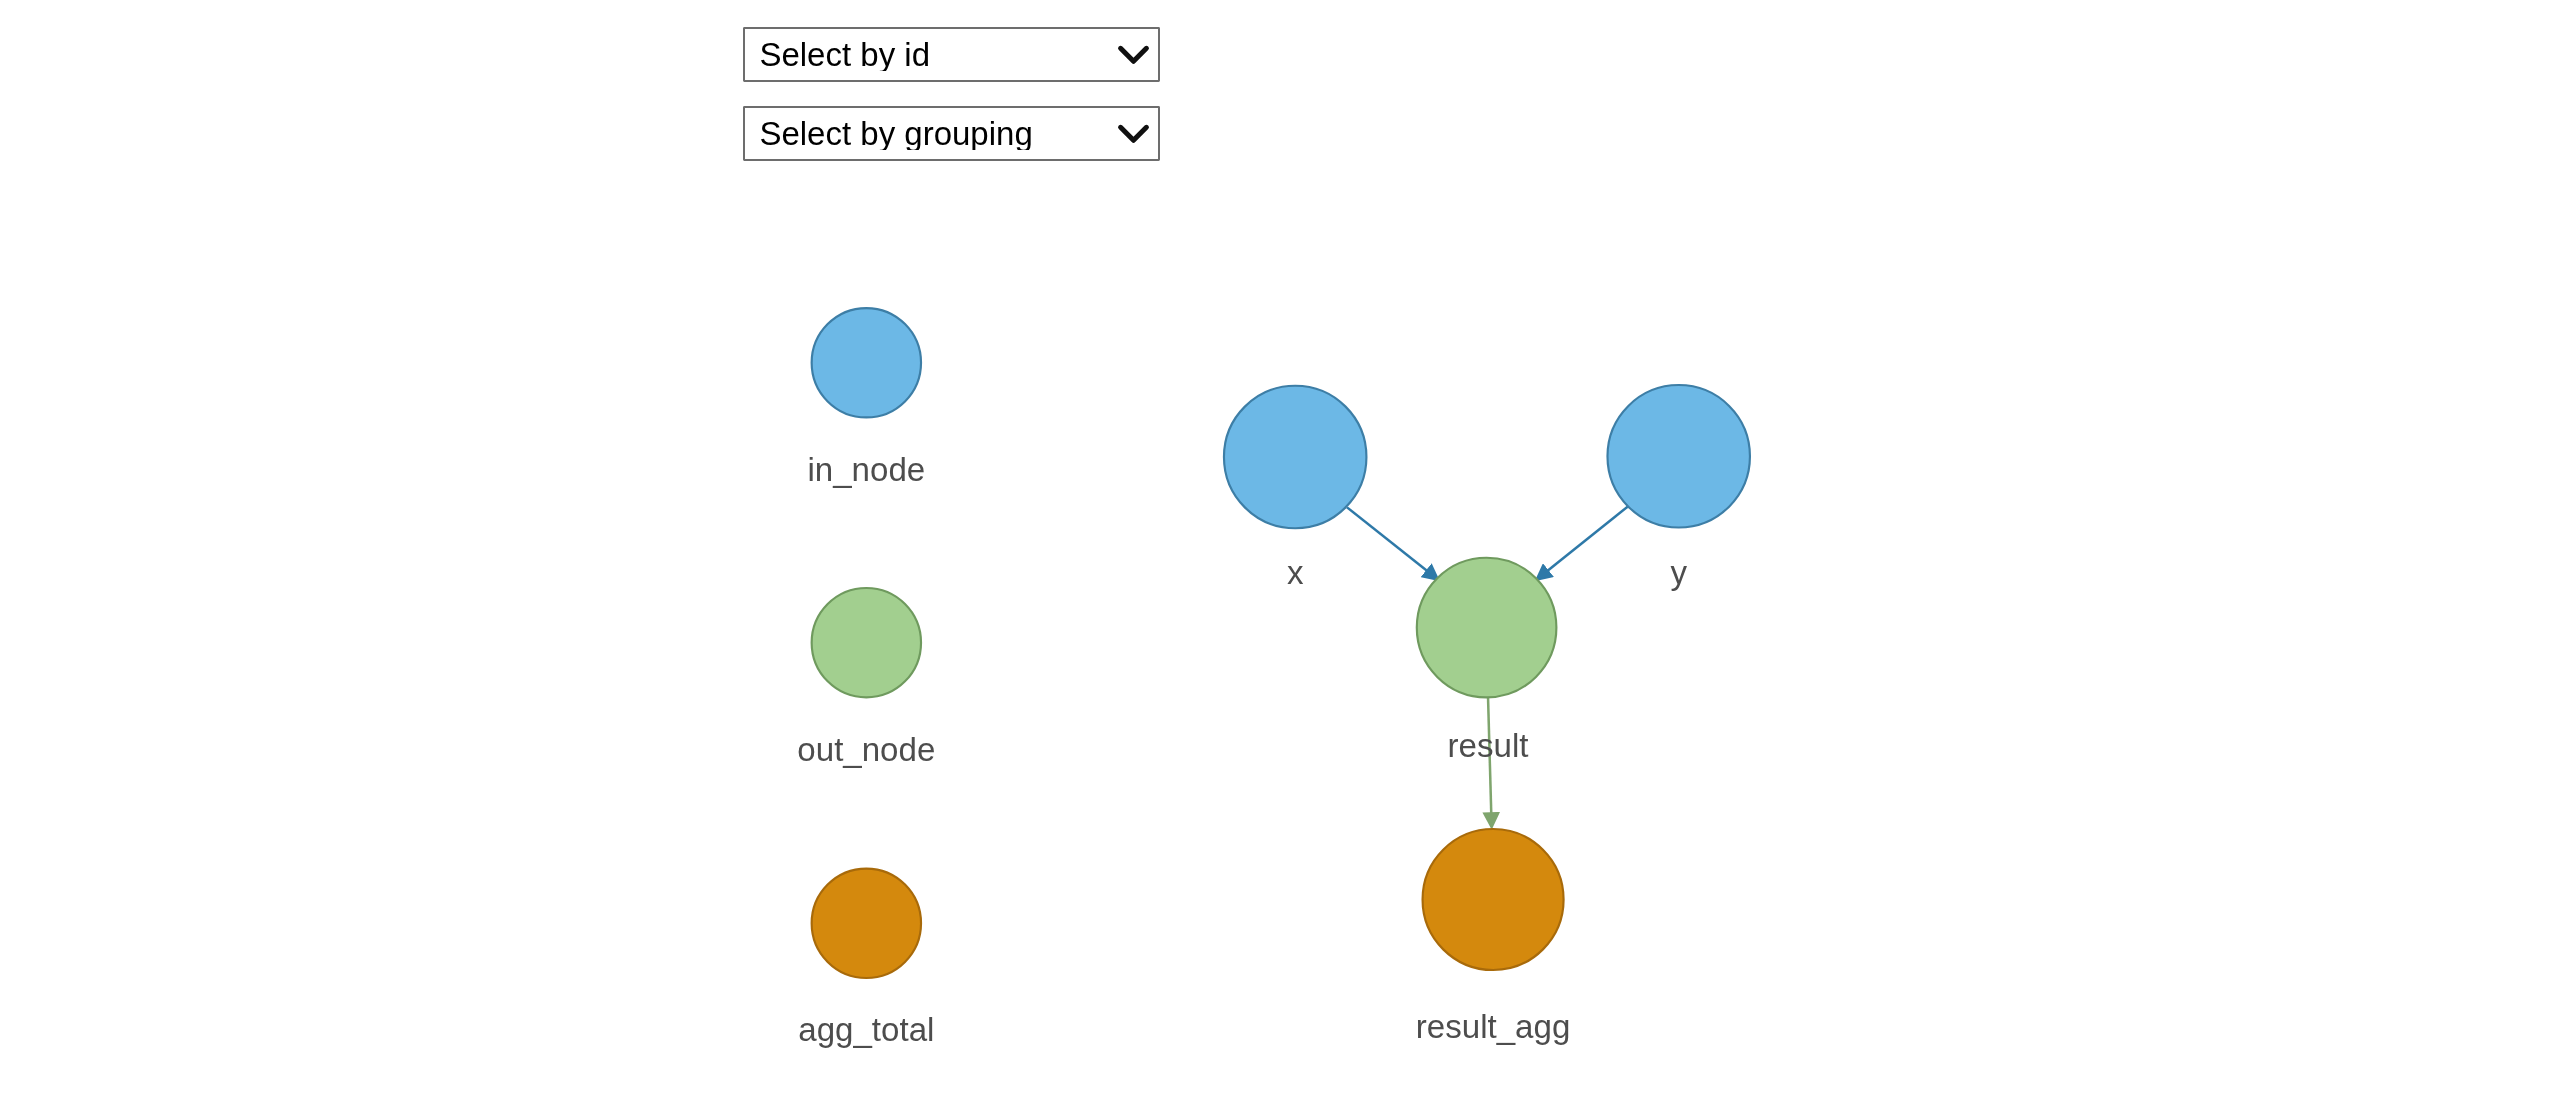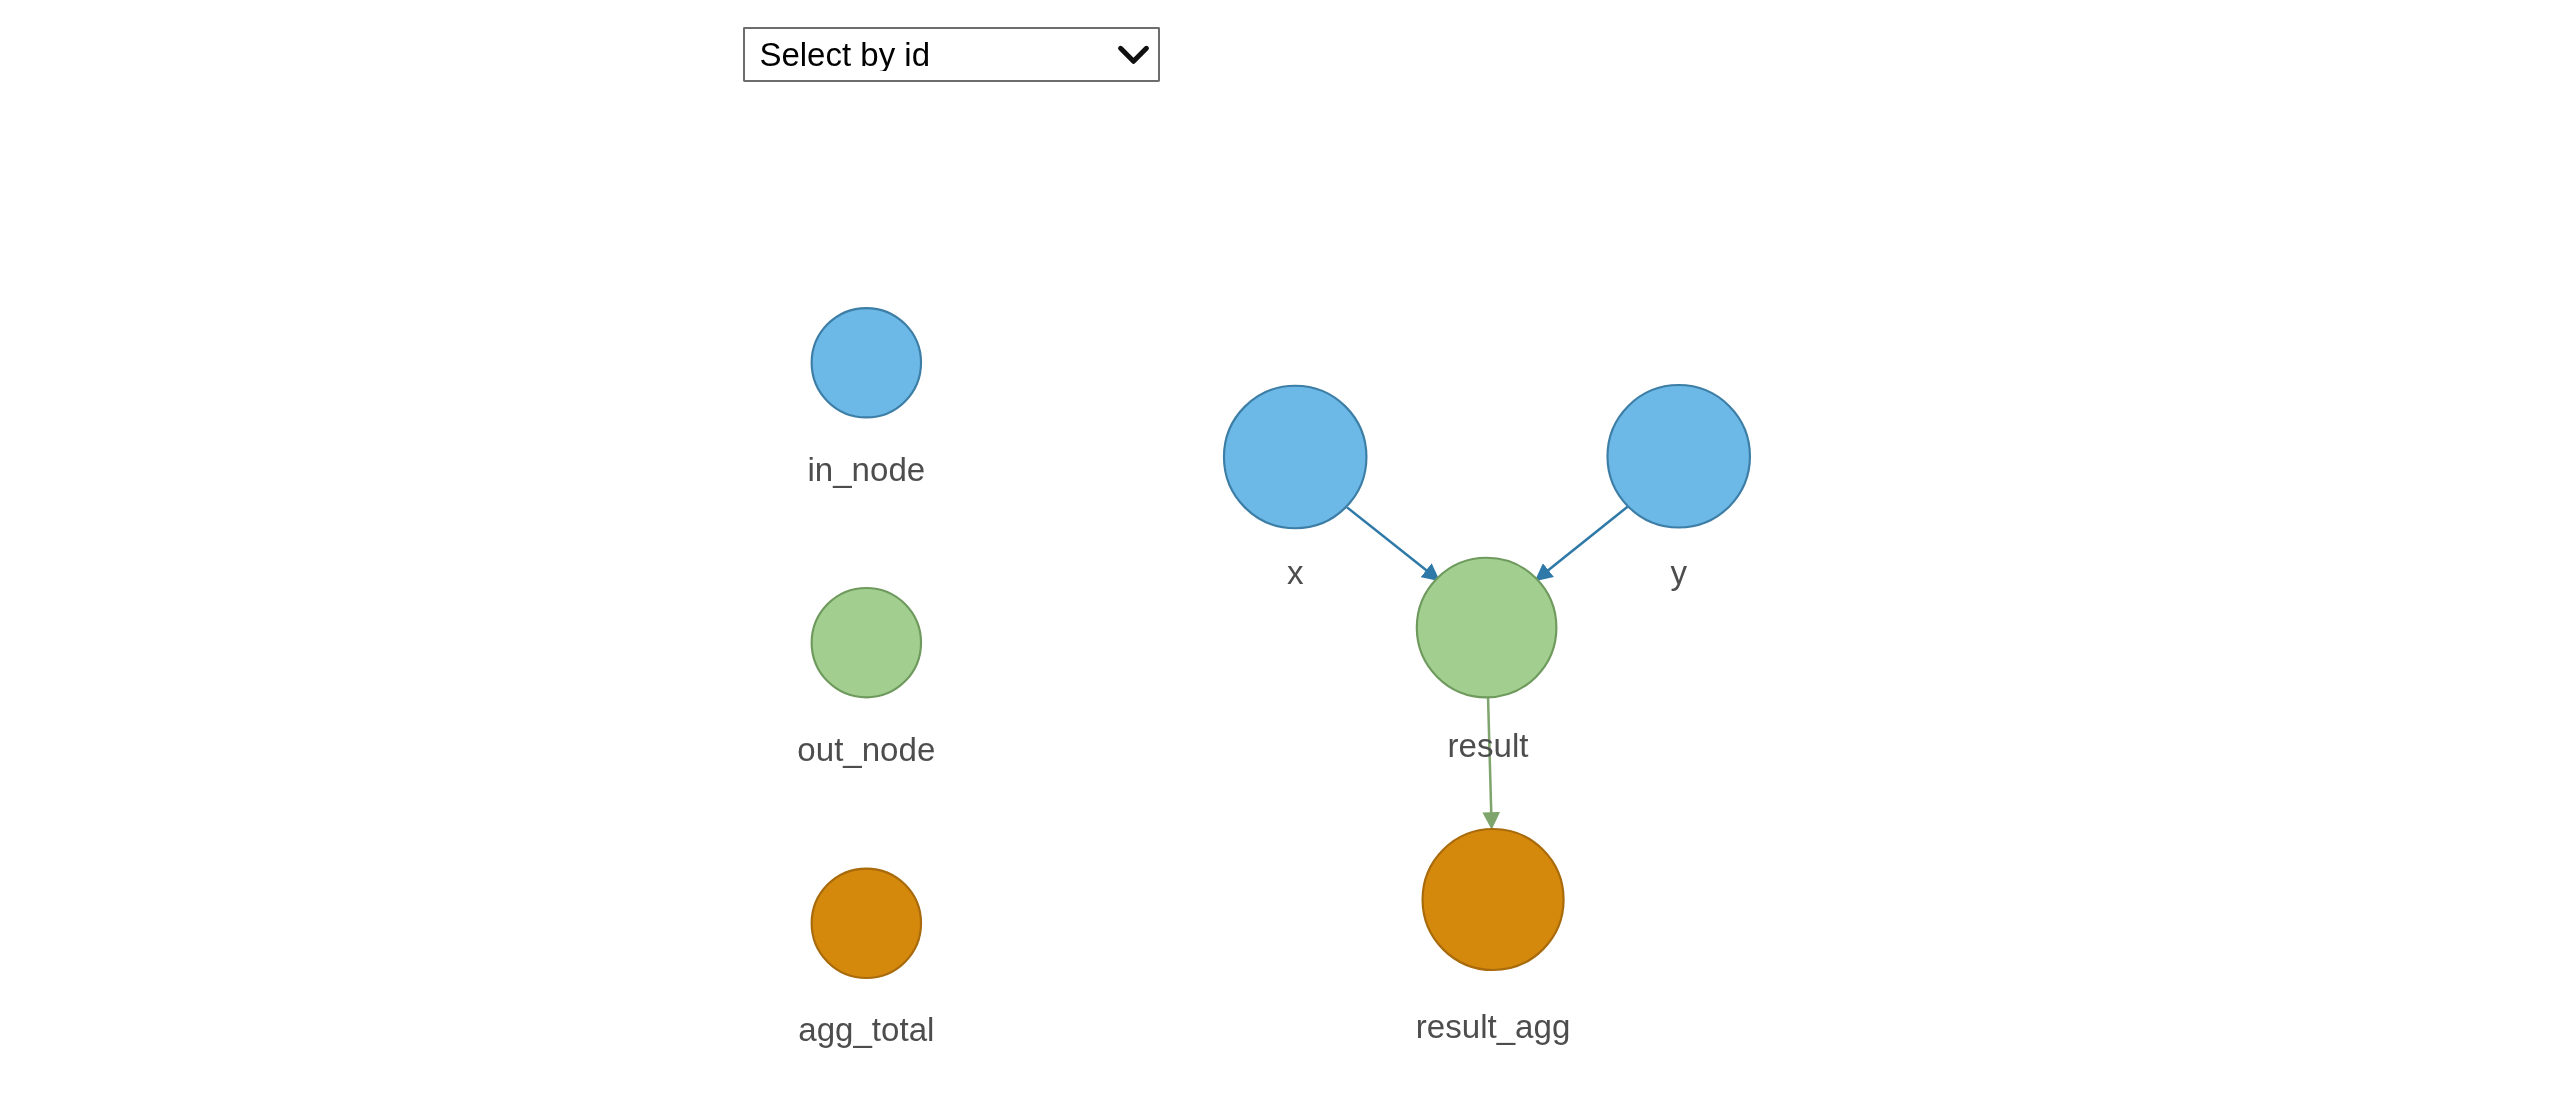--- a/index.html
+++ b/index.html
@@ -115,20 +115,28 @@
 
     <div class="select-wrap">
       <span class="select-value">Select by id</span>
       <span class="chevron">
         <svg width="33" height="21.6" viewBox="0 0 46 30" aria-hidden="true">
           <path d="M5 6 L23 24 L41 6" fill="none" stroke="#101010" stroke-width="7" stroke-linecap="round" stroke-linejoin="round"></path>
         </svg>
       </span>
     </div>
 
+    <div class="select-wrap">
+      <span class="select-value">Select by grouping</span>
+      <span class="chevron">
+        <svg width="33" height="21.6" viewBox="0 0 46 30" aria-hidden="true">
+          <path d="M5 6 L23 24 L41 6" fill="none" stroke="#101010" stroke-width="7" stroke-linecap="round" stroke-linejoin="round"></path>
+        </svg>
+      </span>
+    </div>
 
   </div>
 
   <svg class="canvas" viewBox="0 0 3580 1541">
     <defs>
       <marker id="arrow-blue" viewBox="0 0 12 12" refX="10" refY="6" markerWidth="7" markerHeight="7" orient="auto-start-reverse">
         <path d="M 0 0 L 12 6 L 0 12 z" fill="#2e79a8"></path>
       </marker>
       <marker id="arrow-green" viewBox="0 0 12 12" refX="10" refY="6" markerWidth="7" markerHeight="7" orient="auto-start-reverse">
         <path d="M 0 0 L 12 6 L 0 12 z" fill="#7fa56d"></path>

